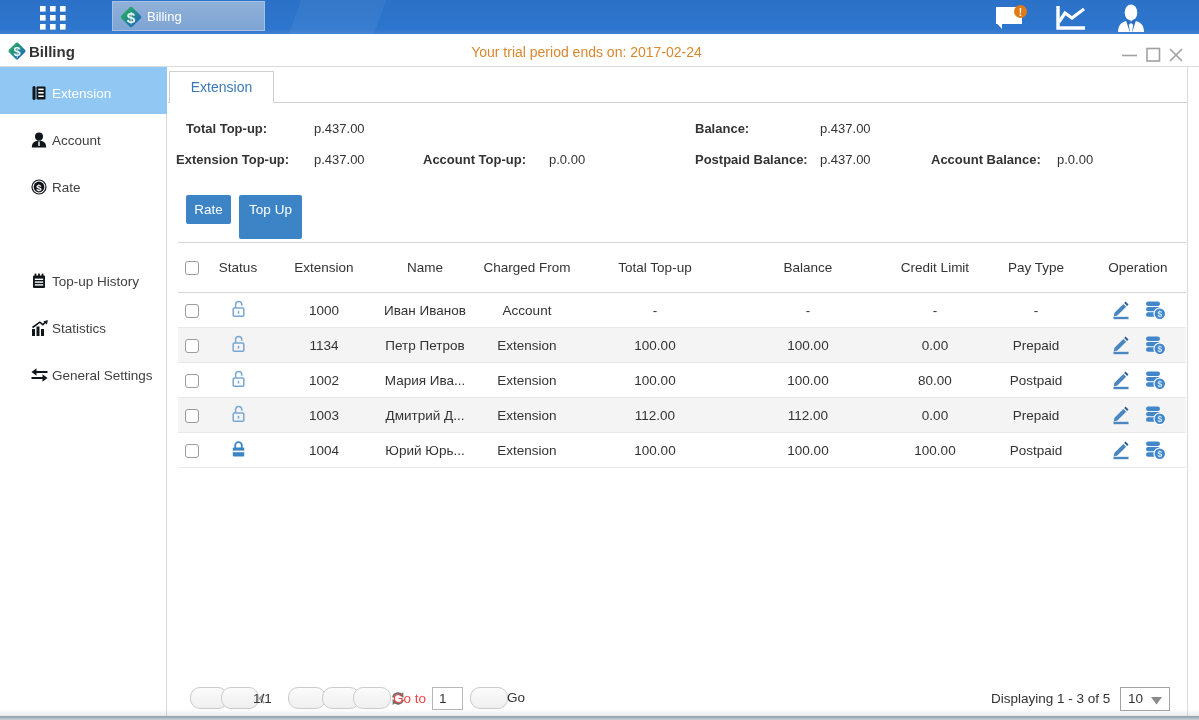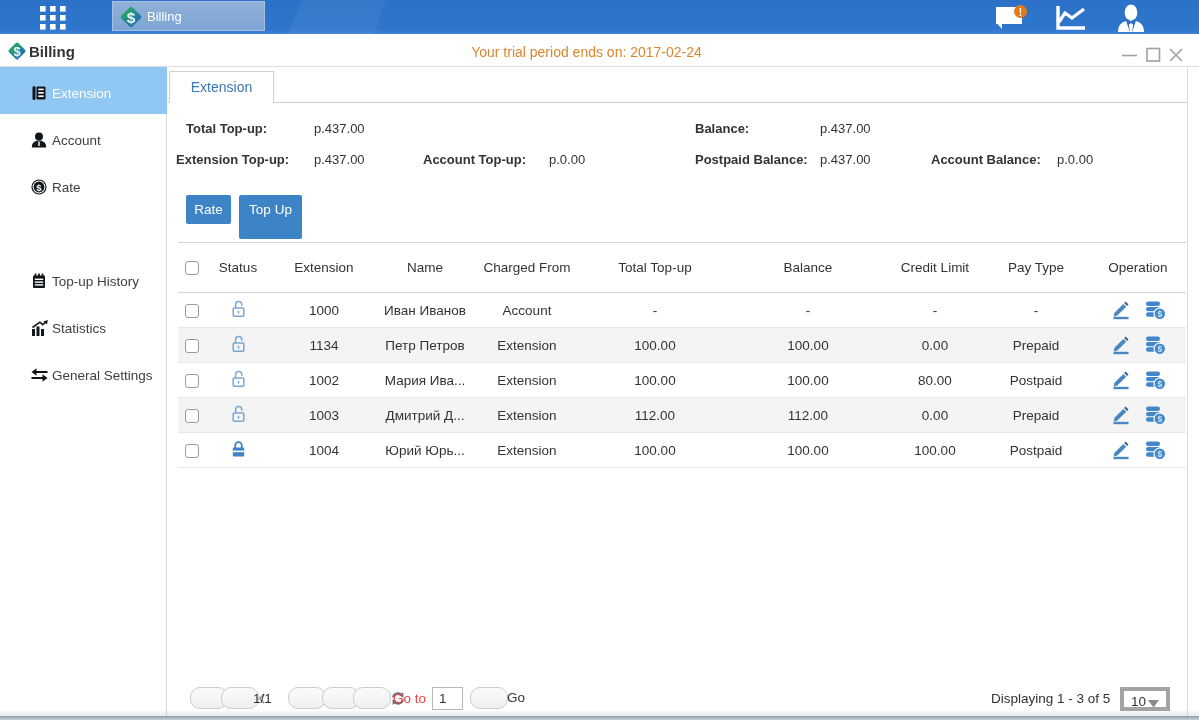--- a/index.html
+++ b/index.html
@@ -394,21 +394,21 @@
       <path d="M2.6 6.8 A 5.4 5.4 0 0 1 12.2 4.6" fill="none" stroke="#6e6e6e" stroke-width="2"></path>
       <polygon points="13.6,1.2 13.9,7.2 9.2,4.6" fill="#6e6e6e"></polygon>
       <path d="M13.4 9.2 A 5.4 5.4 0 0 1 3.8 11.4" fill="none" stroke="#6e6e6e" stroke-width="2"></path>
       <polygon points="2.4,14.8 2.1,8.8 6.8,11.4" fill="#6e6e6e"></polygon>
     </svg>
   </div>
   <div class="abs" style="left:225px;top:624px;color:#ef4444">Go to</div>
   <div class="abs" style="left:264px;top:620px;width:31px;height:23px;border:1px solid #b7b7b7;background:#fff;padding:3px 0 0 6px;color:#333">1</div>
   <div class="pbtn abs" style="left:302px;top:620px;width:28px;color:#333;font-size:13.5px">Go</div>
   <div class="abs" style="left:823px;top:624px;color:#333">Displaying 1 - 3 of 5</div>
-  <div class="abs" style="left:952px;top:620px;width:50px;height:24px;border:4px solid #a3a3a3;background:#fff;color:#333;padding:3px 12px 0 7px">10
+  <div class="abs" style="left:952px;top:620px;width:50px;height:24px;border:1px solid #a3a3a3;background:#fff;color:#333;padding:3px 12px 0 7px">10
     <svg width="11" height="8" viewBox="0 0 11 8" style="position:absolute;right:7px;top:9px">
         <path d="M0 0 h11 l-5.5 7.5 z" fill="#8a8a8a"></path>
       </svg>
   </div>
 </div>
 
 <div class="abs" style="left:0;top:709px;width:1199px;height:7px;background:linear-gradient(rgba(130,140,150,0),rgba(130,140,150,0.18))"></div>
 <div id="bottombar"></div>
 
 </body></html>

